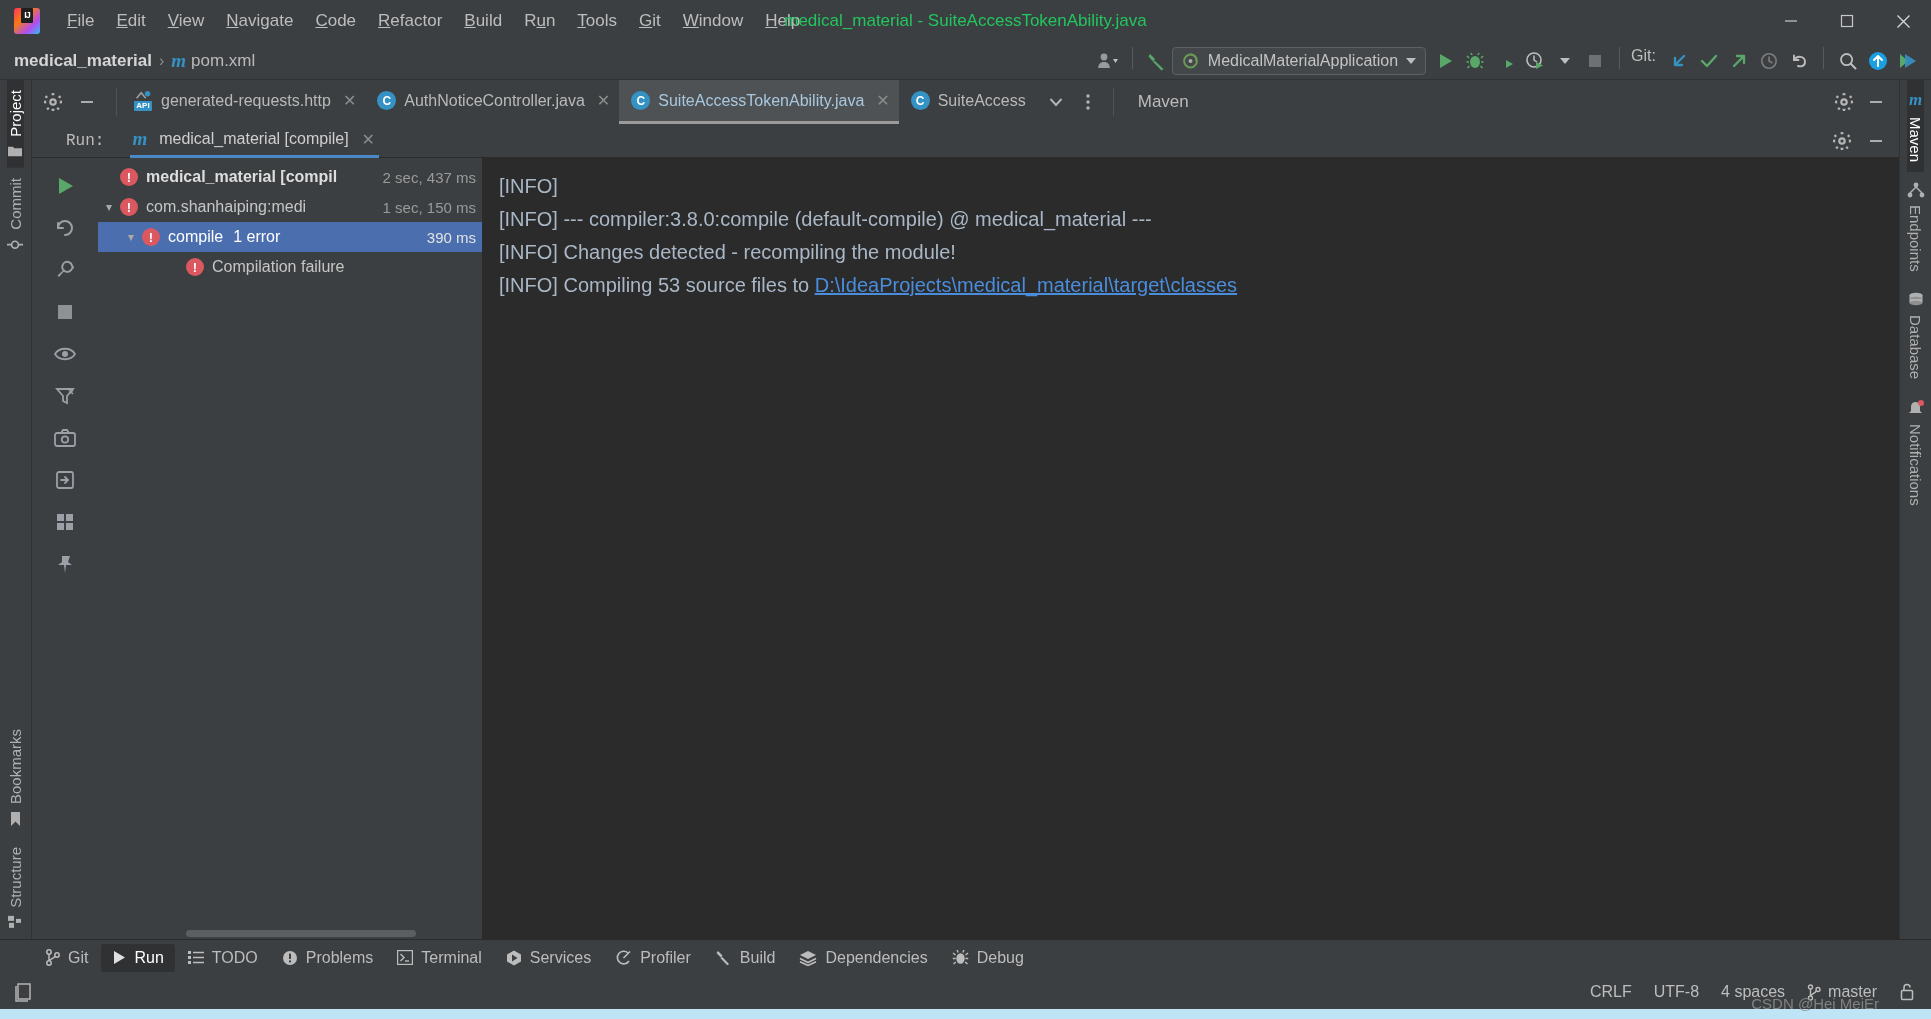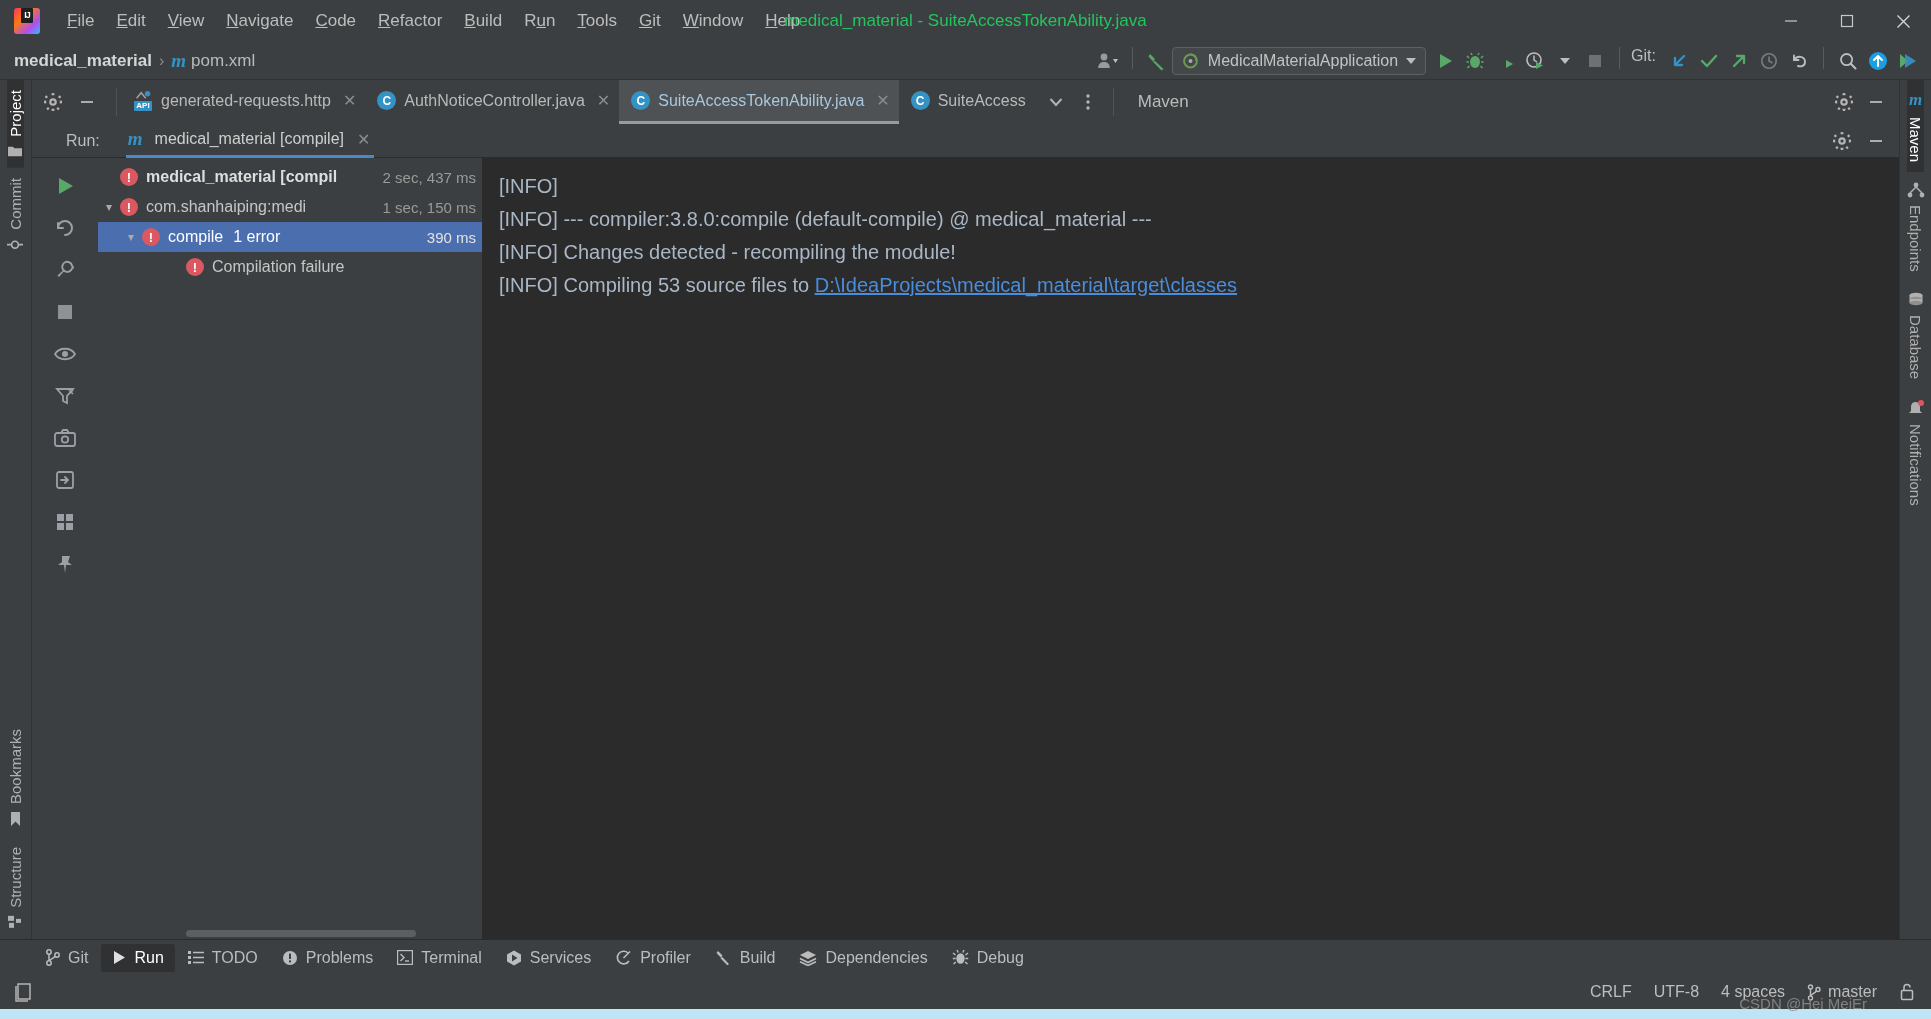--- a/index.html
+++ b/index.html
@@ -122,21 +122,21 @@
     display:flex; align-items:center; padding: 0 10px 0 14px; font-size: 17px; color: #bbbbbb;
     margin-left: 6px;
   }
   .maven-right { margin-left: auto; display: flex; align-items: center; padding-right: 8px; gap: 2px; }
 
   
   .runhdr {
     height: 34px; flex: 0 0 34px; background: #3c3f41; display: flex; align-items: center;
     padding-left: 34px; border-bottom: 1px solid #2b2b2b;
   }
-  .runhdr .lbl { font-size: 16px; color: #bcbcbc; margin-right: 26px; }
+  .runhdr .lbl { font-size: 16px; color: #bcbcbc; margin-right: 26px; font-family: Liberation Mono, monospace; }
   .runtab {
     display: flex; align-items: center; gap: 7px; font-size: 16px; color: #cfcfcf;
     border-bottom: 3px solid #4a88c7; padding: 5px 4px 5px 2px; height: 34px; box-sizing:border-box;
   }
   .runtab .x { color: #8c8c8c; margin-left: 6px; }
   .runhdr-right { margin-left: auto; display: flex; align-items: center; gap: 4px; padding-right: 8px; }
 
   
   .runbody { flex: 1 1 auto; display: flex; min-height: 0; background: #2b2b2b; }
   .run-gutter {
@@ -189,21 +189,21 @@
   }
   .btab.active { background: #2f3133; color: #ffffff; }
 
   .statusbar {
     height: 34px; flex: 0 0 34px; background: #3c3f41; display: flex; align-items: center;
     padding-left: 14px; font-size: 16px; color: #bdbdbd; position: relative;
   }
   .statusbar .msg { margin-left: 12px; }
   .sb-right { margin-left: auto; display: flex; align-items: center; gap: 22px; padding-right: 16px; }
   .watermark {
-    position: absolute; right: 64px; bottom: -3px; font-size: 15px; color: #8d8d8d; opacity: .85;
+    position: absolute; right: 52px; bottom: -3px; font-size: 15px; color: #8d8d8d; opacity: .85;
     pointer-events: none;
   }
   .bottom-strip { height: 10px; flex: 0 0 10px; background: #bfe4f5; }
 
   svg { display: block; }
 </style>
 </head>
 <body>
 
 <div id="app">

